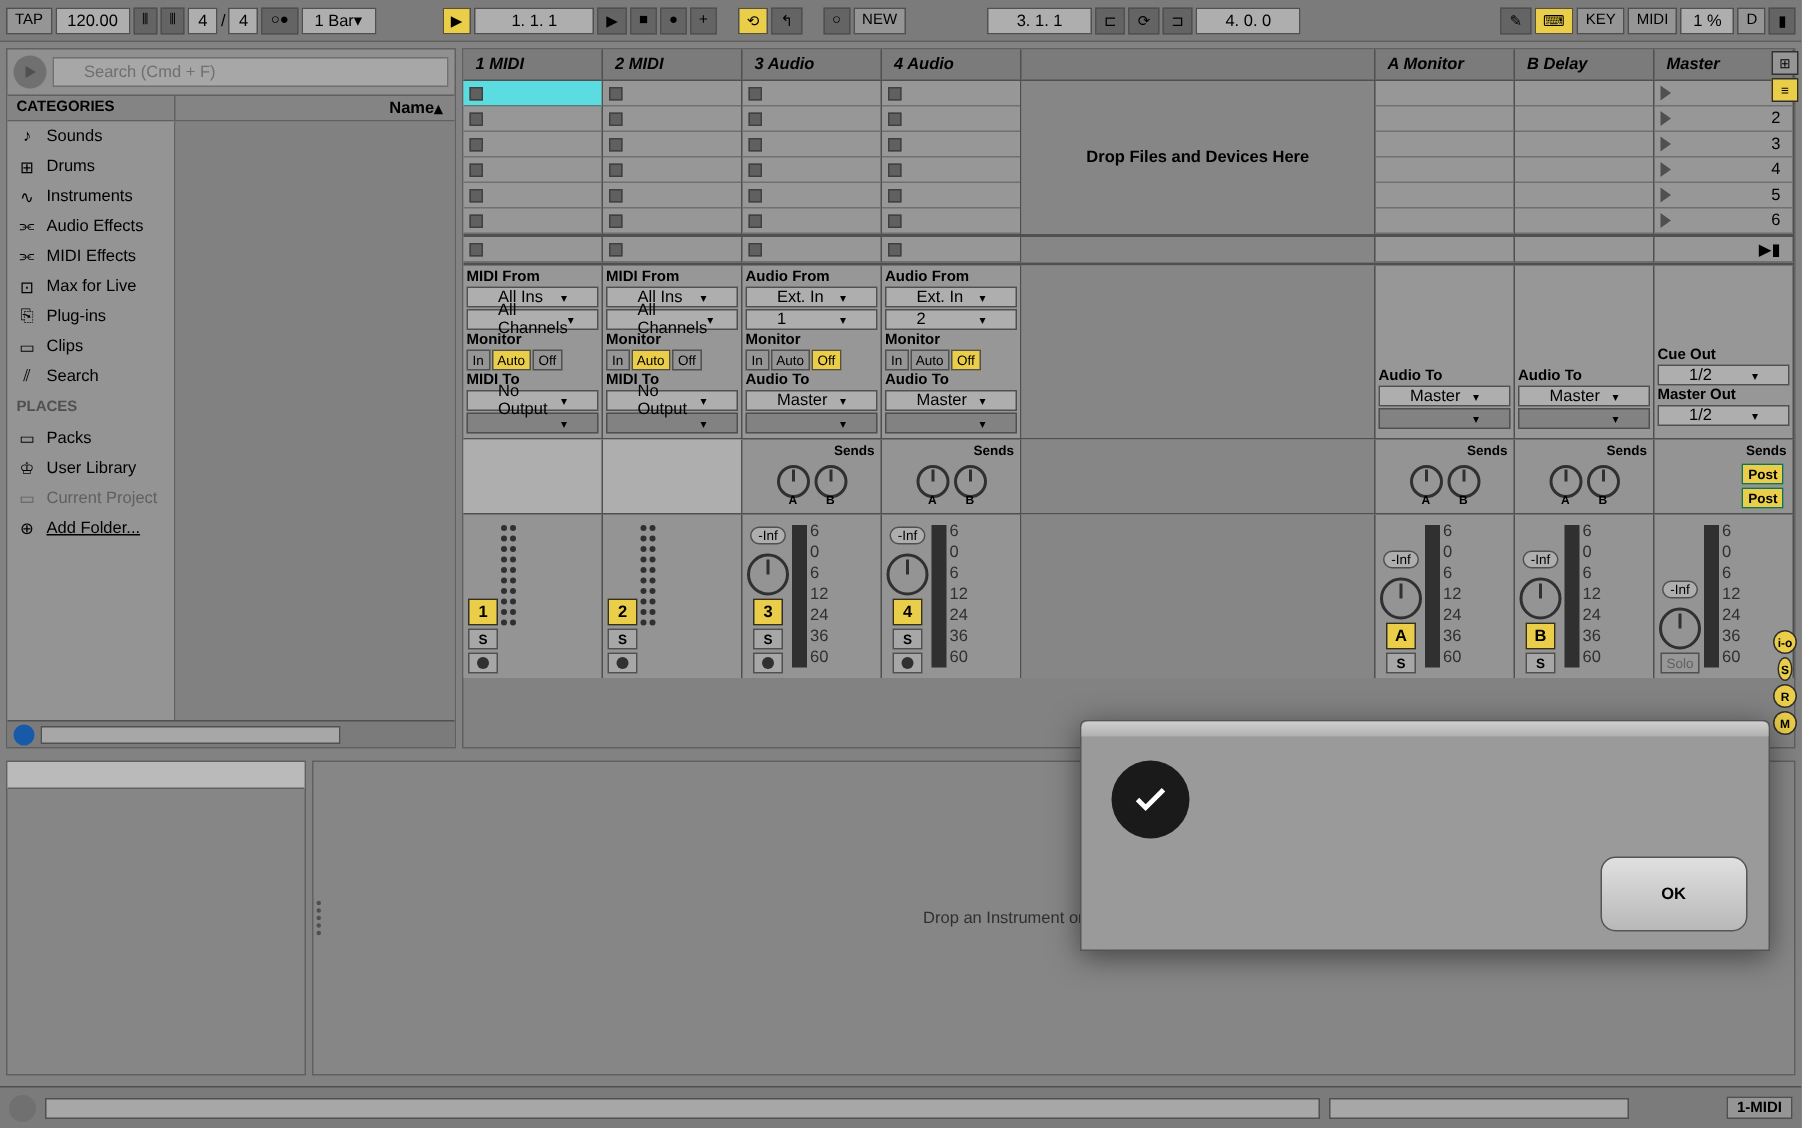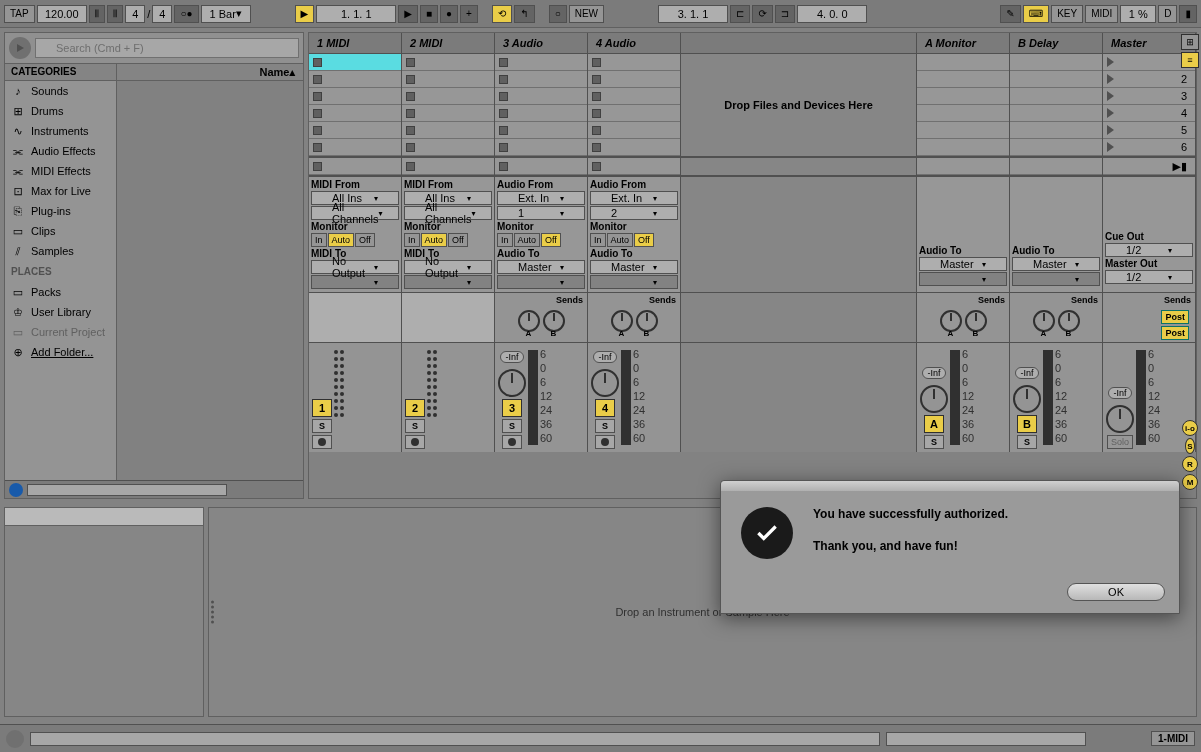--- a/index.html
+++ b/index.html
@@ -116,21 +116,21 @@
 
 
 .modal { position: absolute; top: 480px; left: 720px; width: 460px; background: #9a9a9a; border: 1px solid #555; box-shadow: 0 4px 20px rgba(0,0,0,0.5); border-radius: 4px 4px 0 0; }
 .modal-title { height: 10px; background: linear-gradient(#d0d0d0,#b0b0b0); border-radius: 4px 4px 0 0; }
 .modal-body { padding: 16px 20px 12px 20px; display: flex; gap: 20px; align-items: flex-start; }
 .check-circle { width: 52px; height: 52px; border-radius: 50%; background: #1a1a1a; display: flex; align-items: center; justify-content: center; flex-shrink: 0; }
 .check-circle svg { width: 26px; height: 26px; }
 .modal-text { flex: 1; color: #000; }
 .modal-text p { font-weight: bold; font-size: 12px; margin-bottom: 18px; }
 .modal-footer { display: flex; justify-content: flex-end; padding: 0 14px 12px 0; }
-.ok-btn { background: linear-gradient(#e0e0e0,#b8b8b8); border: 1px solid #555; border-radius: 10px; padding: 2px 40px; font-size: 11px; cursor: pointer; }
+.ok-btn { background: linear-gradient(#e0e0e0,#b8b8b8); border: 1px solid #555; border-radius: 10px; padding: 18px 40px; font-size: 11px; cursor: pointer; font-weight: bold; }
 
 
 .dim { position: absolute; inset: 0; background: rgba(0,0,0,0.05); pointer-events: none; }
 </style>
 </head>
 <body>
 
 <div class="topbar">
   <div class="top-btn">TAP</div>
   <div class="top-display">120.00</div>
@@ -220,21 +220,21 @@
         <div class="cat-item">
             <span class="cat-icon">⎘</span>
             <span>Plug-ins</span>
           </div>
         <div class="cat-item">
             <span class="cat-icon">▭</span>
             <span>Clips</span>
           </div>
         <div class="cat-item">
             <span class="cat-icon">⫽</span>
-            <span>Samples</span>
+            <span>Search</span>
           </div>
         <div class="places-h">PLACES</div>
         <div class="cat-item">
             <span class="cat-icon">▭</span>
             <span>Packs</span>
           </div>
         <div class="cat-item">
             <span class="cat-icon">♔</span>
             <span>User Library</span>
           </div>
@@ -806,21 +806,17 @@
 <div class="dim"></div>
 
 <div class="modal">
   <div class="modal-title"></div>
   <div class="modal-body">
     <div class="check-circle">
       <svg viewBox="0 0 24 24">
           <path d="M4 12 L9 17 L20 6" stroke="#fff" stroke-width="3" fill="none"></path>
         </svg>
     </div>
-    <div class="modal-text">
-      <p>You have successfully authorized.</p>
-      <p>Thank you, and have fun!</p>
-    </div>
   </div>
   <div class="modal-footer">
     <button class="ok-btn">OK</button>
   </div>
 </div>
 
 </body></html>

